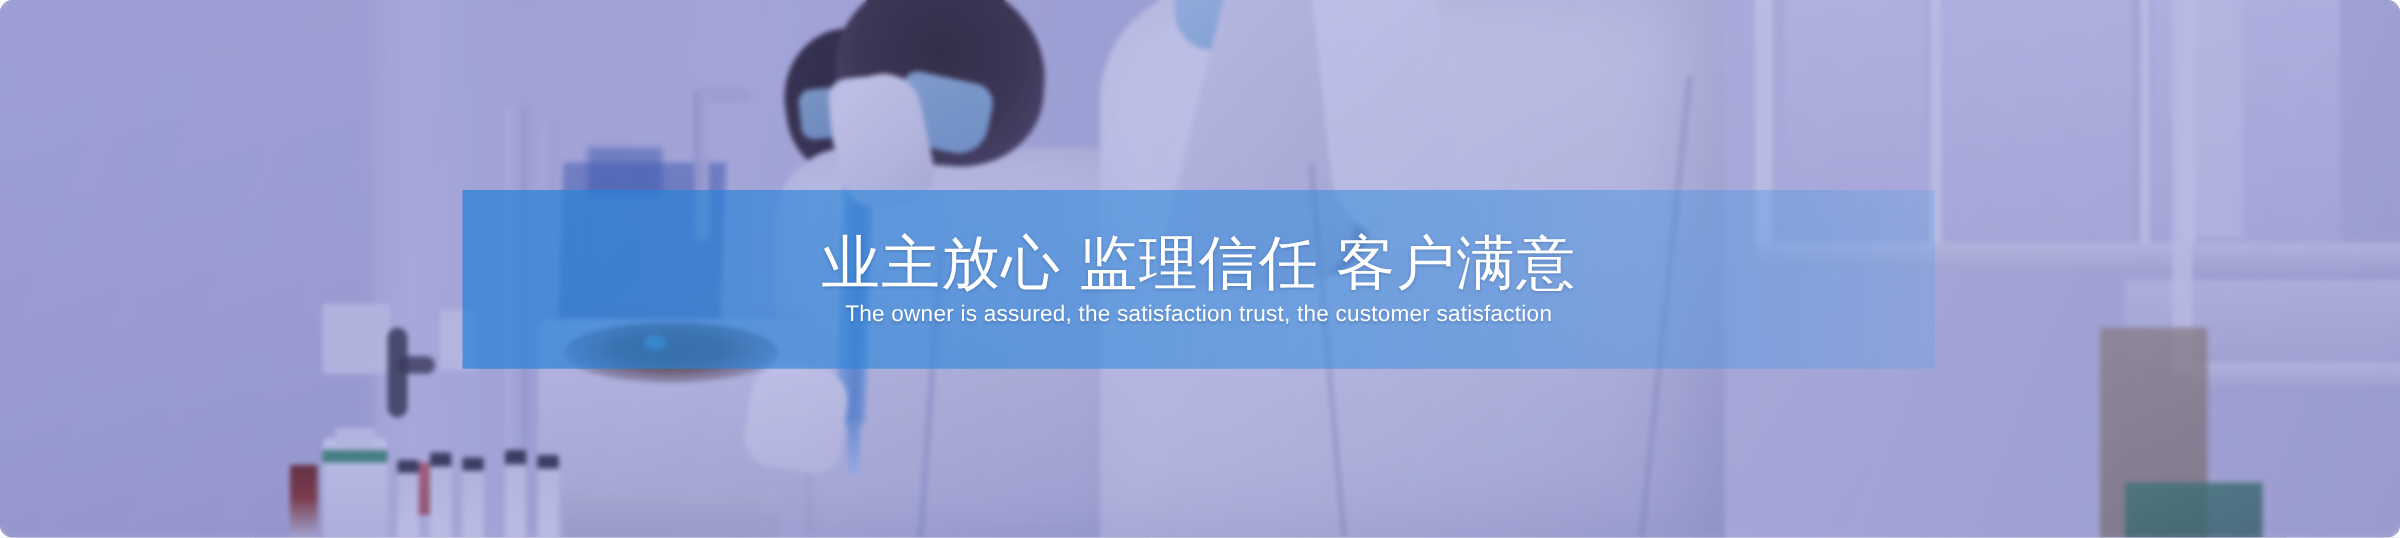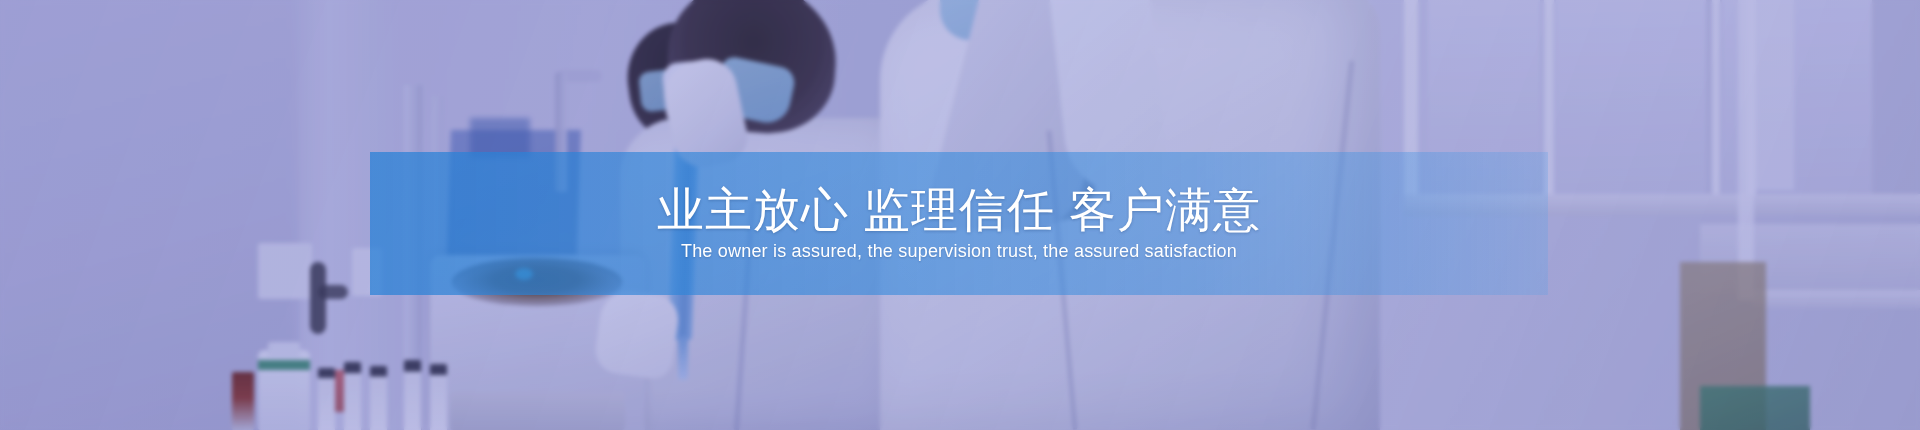--- a/index.html
+++ b/index.html
@@ -10,20 +10,21 @@
   body {
     font-family: "Liberation Sans", "DejaVu Sans", sans-serif;
   }
 
   #banner {
     position: relative;
     width: 1920px;
     height: 430px;
     overflow: hidden;
     background: #b9bbdd;
+    border-radius: 10px;
   }
 
   
   .photo {
     position: absolute;
     inset: 0;
     overflow: hidden;
   }
 
   
@@ -588,16 +589,16 @@
 
     <div class="photo-blur"></div>
     <div class="tint"></div>
     <div class="tint2"></div>
   </div>
 
   <div class="band"></div>
 
   <div class="band-text">
     <div class="headline"><span class="seg">业主放心</span><span class="seg">监理信任</span><span class="seg">客户满意</span></div>
-    <div class="subline">The owner is assured, the supervision trust, the assured satisfaction</div>
+    <div class="subline">The owner is assured, the satisfaction trust, the customer satisfaction</div>
   </div>
 
 </div>
 
 </body></html>

